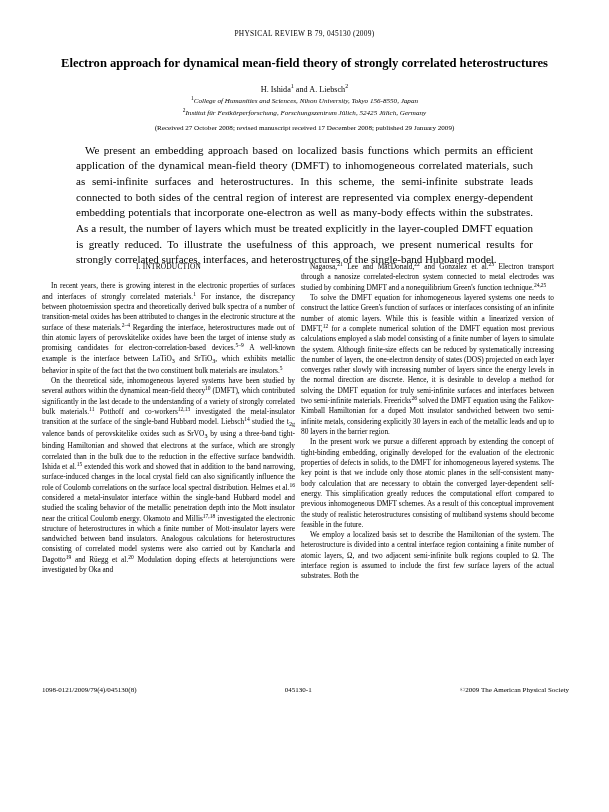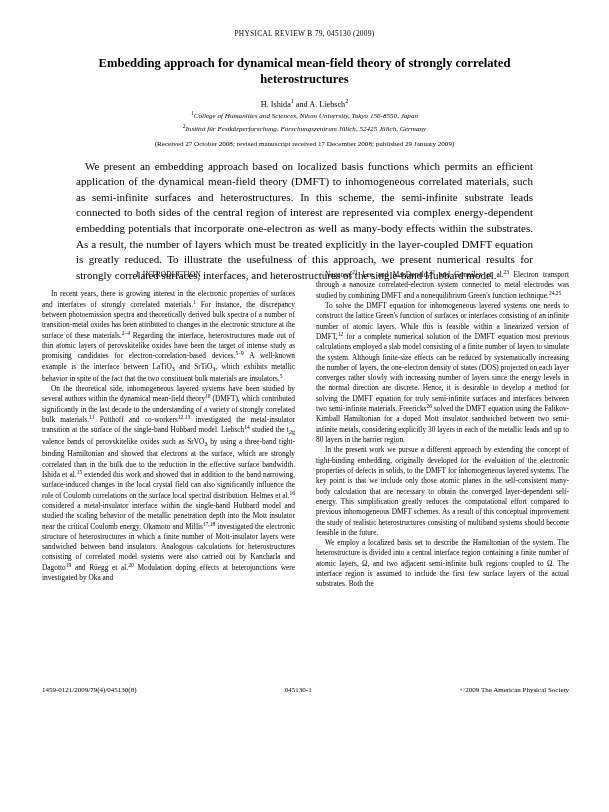--- a/index.html
+++ b/index.html
@@ -68,22 +68,21 @@
     display: flex;
     justify-content: space-between;
   }
   .doi-link { color: #000; text-decoration: underline; }
   .cols {
     position: absolute;
     top: 262px;
     left: 42px;
     width: 527px;
     display: flex;
-    gap: 21px;
-    margin-top: 8px;
+    gap: 6px;
   }
   .col {
     width: 253px;
     font-size: 7.35px;
     text-align: justify;
     line-height: 1.405;
   }
   .sec-head {
     text-align: center;
     font-size: 7.4px;
@@ -106,21 +105,21 @@
   }
   .footer-center { text-align: left; }
 </style>
 </head>
 <body>
 
 <div class="page">
 
   <div class="journal-header">PHYSICAL REVIEW B 79, 045130 (2009)</div>
 
-  <div class="title">Embedding approach for dynamical mean-field theory of strongly correlated heterostructures</div>
+  <div class="title">Electron approach for dynamical mean-field theory of strongly correlated heterostructures</div>
 
   <div class="authors">H. Ishida<sup>1</sup> and A. Liebsch<sup>2</sup></div>
 
   <div class="affil"><sup>1</sup>College of Humanities and Sciences, Nihon University, Tokyo 156-8550, Japan</div>
   <div class="affil"><sup>2</sup>Institut für Festkörperforschung, Forschungszentrum Jülich, 52425 Jülich, Germany</div>
 
   <div class="received">(Received 27 October 2008; revised manuscript received 17 December 2008; published 29 January 2009)</div>
 
   <div class="abstract">We present an embedding approach based on localized basis functions which permits an efficient application of the dynamical mean-field theory (DMFT) to inhomogeneous correlated materials, such as semi-infinite surfaces and heterostructures. In this scheme, the semi-infinite substrate leads connected to both sides of the central region of interest are represented via complex energy-dependent embedding potentials that incorporate one-electron as well as many-body effects within the substrates. As a result, the number of layers which must be treated explicitly in the layer-coupled DMFT equation is greatly reduced. To illustrate the usefulness of this approach, we present numerical results for strongly correlated surfaces, interfaces, and heterostructures of the single-band Hubbard model.</div>
 
@@ -133,18 +132,18 @@
     </div>
     <div class="col">
       <p>Nagaosa,<sup>21</sup> Lee and MacDonald,<sup>22</sup> and González et al.<sup>23</sup> Electron transport through a nanosize correlated-electron system connected to metal electrodes was studied by combining DMFT and a nonequilibrium Green's function technique.<sup>24,25</sup></p>
       <p>To solve the DMFT equation for inhomogeneous layered systems one needs to construct the lattice Green's function of surfaces or interfaces consisting of an infinite number of atomic layers. While this is feasible within a linearized version of DMFT,<sup>12</sup> for a complete numerical solution of the DMFT equation most previous calculations employed a slab model consisting of a finite number of layers to simulate the system. Although finite-size effects can be reduced by systematically increasing the number of layers, the one-electron density of states (DOS) projected on each layer converges rather slowly with increasing number of layers since the energy levels in the normal direction are discrete. Hence, it is desirable to develop a method for solving the DMFT equation for truly semi-infinite surfaces and interfaces between two semi-infinite materials. Freericks<sup>26</sup> solved the DMFT equation using the Falikov-Kimball Hamiltonian for a doped Mott insulator sandwiched between two semi-infinite metals, considering explicitly 30 layers in each of the metallic leads and up to 80 layers in the barrier region.</p>
       <p>In the present work we pursue a different approach by extending the concept of tight-binding embedding, originally developed for the evaluation of the electronic properties of defects in solids, to the DMFT for inhomogeneous layered systems. The key point is that we include only those atomic planes in the self-consistent many-body calculation that are necessary to obtain the converged layer-dependent self-energy. This simplification greatly reduces the computational effort compared to previous inhomogeneous DMFT schemes. As a result of this conceptual improvement the study of realistic heterostructures consisting of multiband systems should become feasible in the future.</p>
       <p>We employ a localized basis set to describe the Hamiltonian of the system. The heterostructure is divided into a central interface region containing a finite number of atomic layers, Ω, and two adjacent semi-infinite bulk regions coupled to Ω. The interface region is assumed to include the first few surface layers of the actual substrates. Both the</p>
     </div>
   </div>
 
   <div class="footer">
-    <div>1459-0121/2009/79(4)/045130(8)</div>
+    <div>1098-0121/2009/79(4)/045130(8)</div>
     <div class="footer-center">045130-1</div>
     <div>©2009 The American Physical Society</div>
   </div>
 
 </div>
 
 </body></html>

